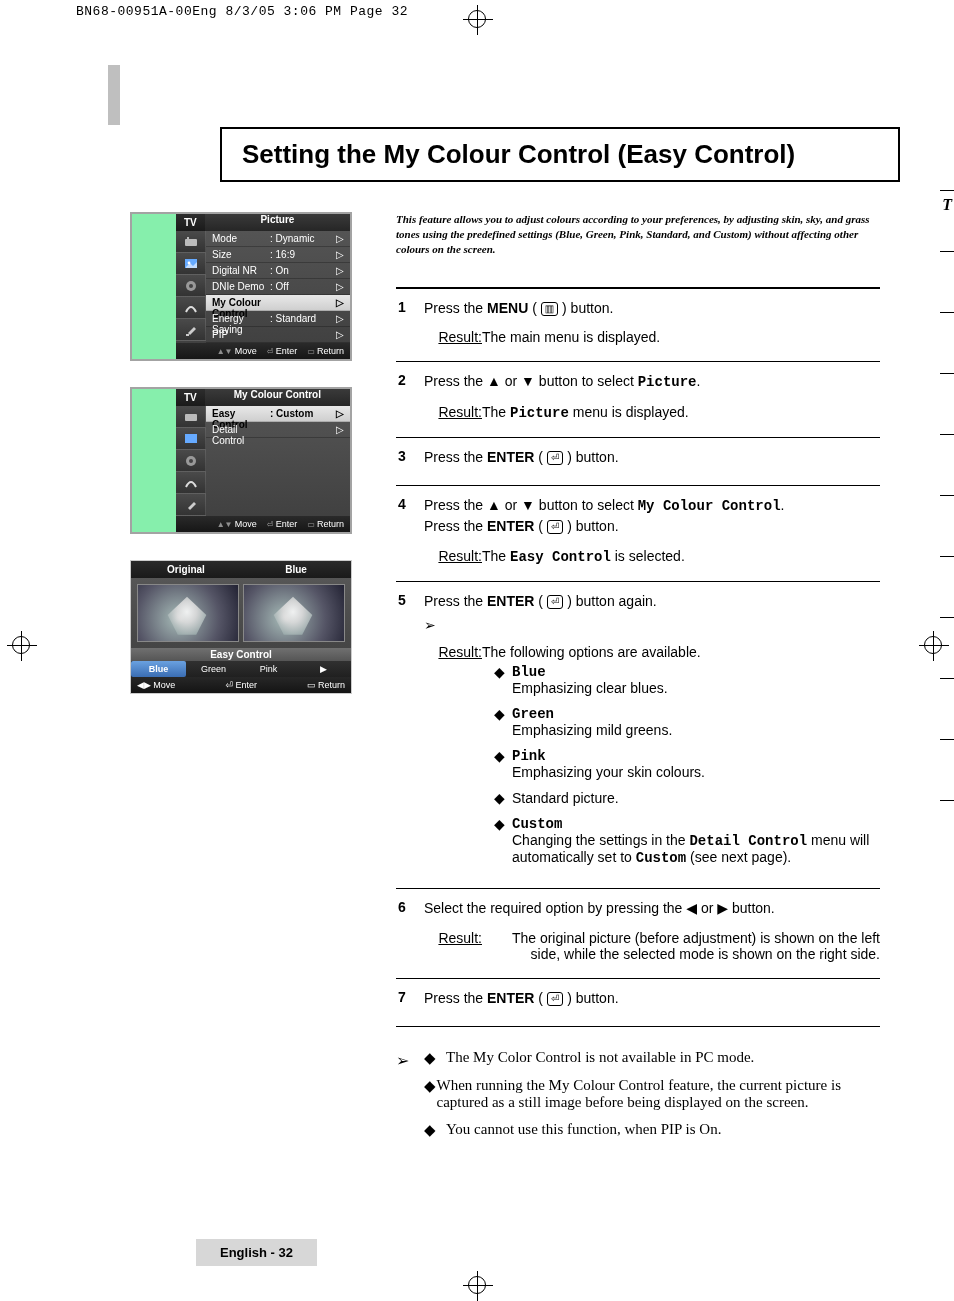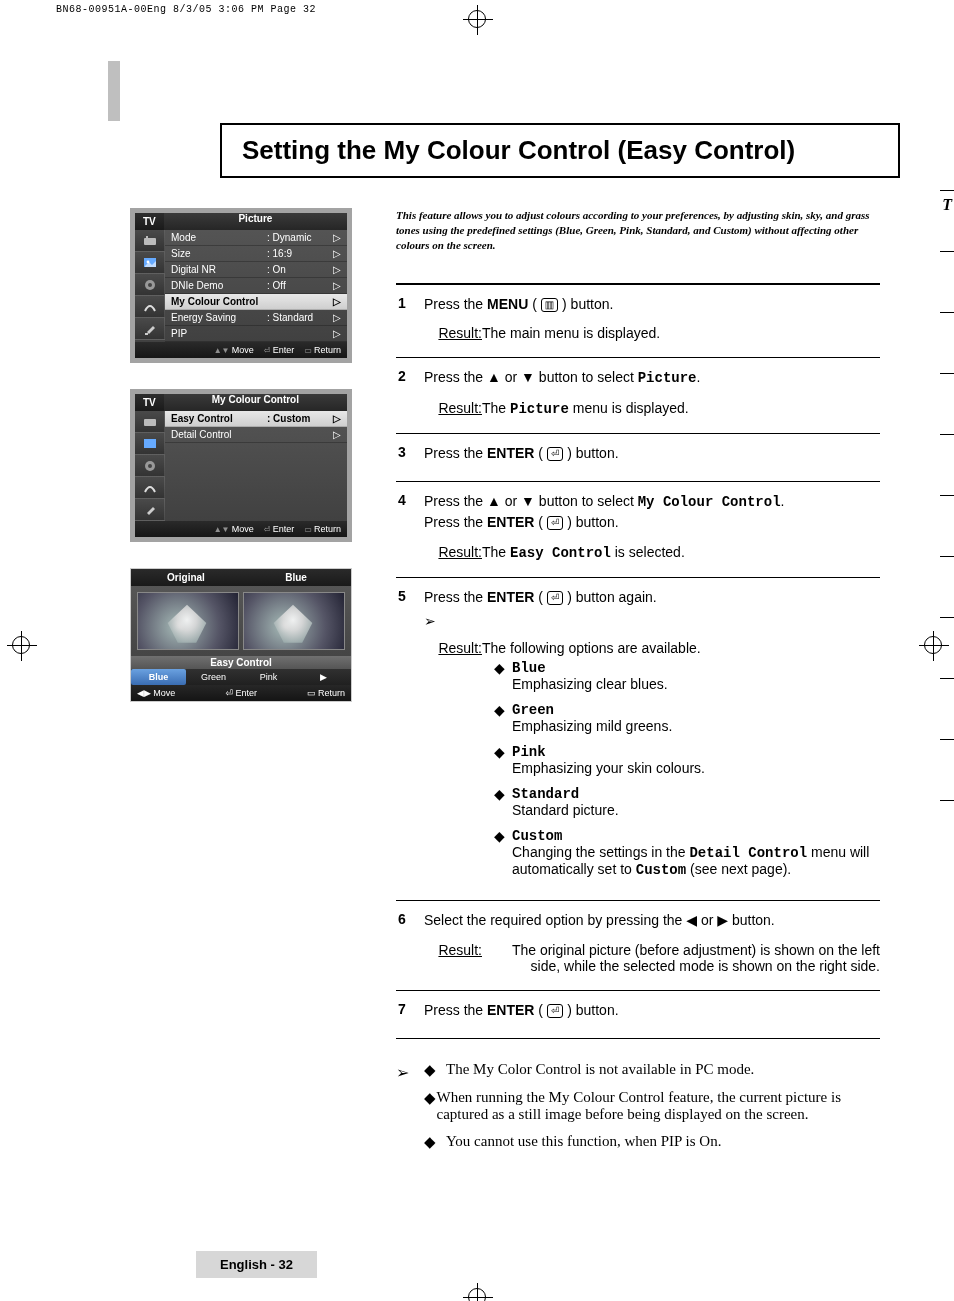--- a/index.html
+++ b/index.html
@@ -1,18 +1,18 @@
 <!DOCTYPE html>
 <html><head>
 <meta charset="utf-8">
 <style>
   * { box-sizing: border-box; margin: 0; padding: 0; }
   body { font-family: Arial, Helvetica, sans-serif; background: #fff; color: #000; width: 954px; }
   .sheet { position: relative; width: 954px; min-height: 1301px; padding: 0; }
-  .slugline { font-family: "Courier New", monospace; font-size: 10px; padding: 4px 0 0 56px; letter-spacing: 0.5px; }
+  .slugline { font-family: "Courier New", monospace; font-size: 13px; padding: 4px 0 0 76px; letter-spacing: 0.5px; }
   .cm-top-circ { position:absolute; left:468px; top:10px; width:18px; height:18px; border:1px solid #000; border-radius:50%; }
   .cm-top-circ::before, .cm-top-circ::after { content:""; position:absolute; background:#000; }
   .cm-top-circ::before { left:-6px; top:8px; width:30px; height:1px; }
   .cm-top-circ::after  { left:8px; top:-6px; width:1px; height:30px; }
   .content { padding: 50px 54px 40px 110px; position: relative; }
   .grey-bar { width: 12px; background: #bfbfbf; position: absolute; left: 108px; top: 46px; height: 60px; }
 
   .title-band { border: 2px solid #000; margin: 58px 0 30px 110px; padding: 10px 20px; font-weight: 900; font-size: 26px; font-family: Arial, sans-serif; }
 
   .two-col { display: flex; gap: 36px; margin-left: 20px; }
@@ -38,21 +38,21 @@
   .opt .txt .name { font-family:"Courier New",monospace; font-weight:bold; display:block;}
   .notes { margin-top: 22px; display:flex;}
   .notes .chev { width:28px; padding-top:2px;}
   .notes ul { list-style:none; flex:1;}
   .notes li { display:flex; margin-bottom:10px; font-family:"Times New Roman",serif; font-size:15px;}
   .notes li .dia { width:22px;}
   .glyph { font-family: Arial, sans-serif; }
   .icon-inline { display:inline-block; border:1px solid #000; font-size:10px; padding:0 3px; border-radius:3px; vertical-align:1px; line-height:12px;}
 
   
-  .osd { width: 222px; border:5px solid #a3a3a3; background:#1d4ed8; margin-bottom: 26px; font-size:10px; }
+  .osd { width: 222px; border:2px solid #a3a3a3; background:#86efac; margin-bottom: 26px; font-size:10px;padding-left:44px; }
   .osd-inner { background: linear-gradient(#575757,#3e3e3e); color:#fff; }
   .osd-titlebar { display:flex; background:linear-gradient(#2d2d2d,#1a1a1a); font-weight:bold; }
   .osd-titlebar .tab { padding:3px 8px; }
   .osd-titlebar .main { flex:1; text-align:center; background:linear-gradient(#3a3a3a,#262626);}
   .osd-body { display:flex; }
   .osd-icons { width:30px; display:flex; flex-direction:column; }
   .osd-icons .ic { height:22px; border-bottom:1px solid rgba(255,255,255,.12); border-right:1px solid rgba(255,255,255,.12); display:flex; align-items:center; justify-content:center; background:linear-gradient(#4a4a4a,#333); }
   .osd-rows { flex:1; }
   .osd-row { display:flex; align-items:flex-start; padding:2px 4px 2px 6px; height:16px; border-bottom:1px solid rgba(0,0,0,.25);}
   .osd-row.sel { background: linear-gradient(#e8e8e8,#cfcfcf); color:#000; font-weight:bold;}
@@ -369,21 +369,21 @@
               <div class="opt">
                     <span class="dia glyph">◆</span>
                     <span class="txt"><span class="name">Green</span><span>Emphasizing mild greens.</span></span>
                   </div>
               <div class="opt">
                     <span class="dia glyph">◆</span>
                     <span class="txt"><span class="name">Pink</span><span>Emphasizing your skin colours.</span></span>
                   </div>
               <div class="opt">
                     <span class="dia glyph">◆</span>
-                    <span class="txt"><span class="name">Standard</span><span>Standard picture.</span></span>
+                    <span class="txt"><span>Standard picture.</span></span>
                   </div>
               <div class="opt">
                     <span class="dia glyph">◆</span>
                     <span class="txt"><span class="name">Custom</span><span>Changing the settings in the <span class="mono">Detail Control</span> menu will automatically set to <span class="mono">Custom</span> (see next page).</span></span>
                   </div>
             </div>
           </div>
         </div>
 
         <div class="step">

